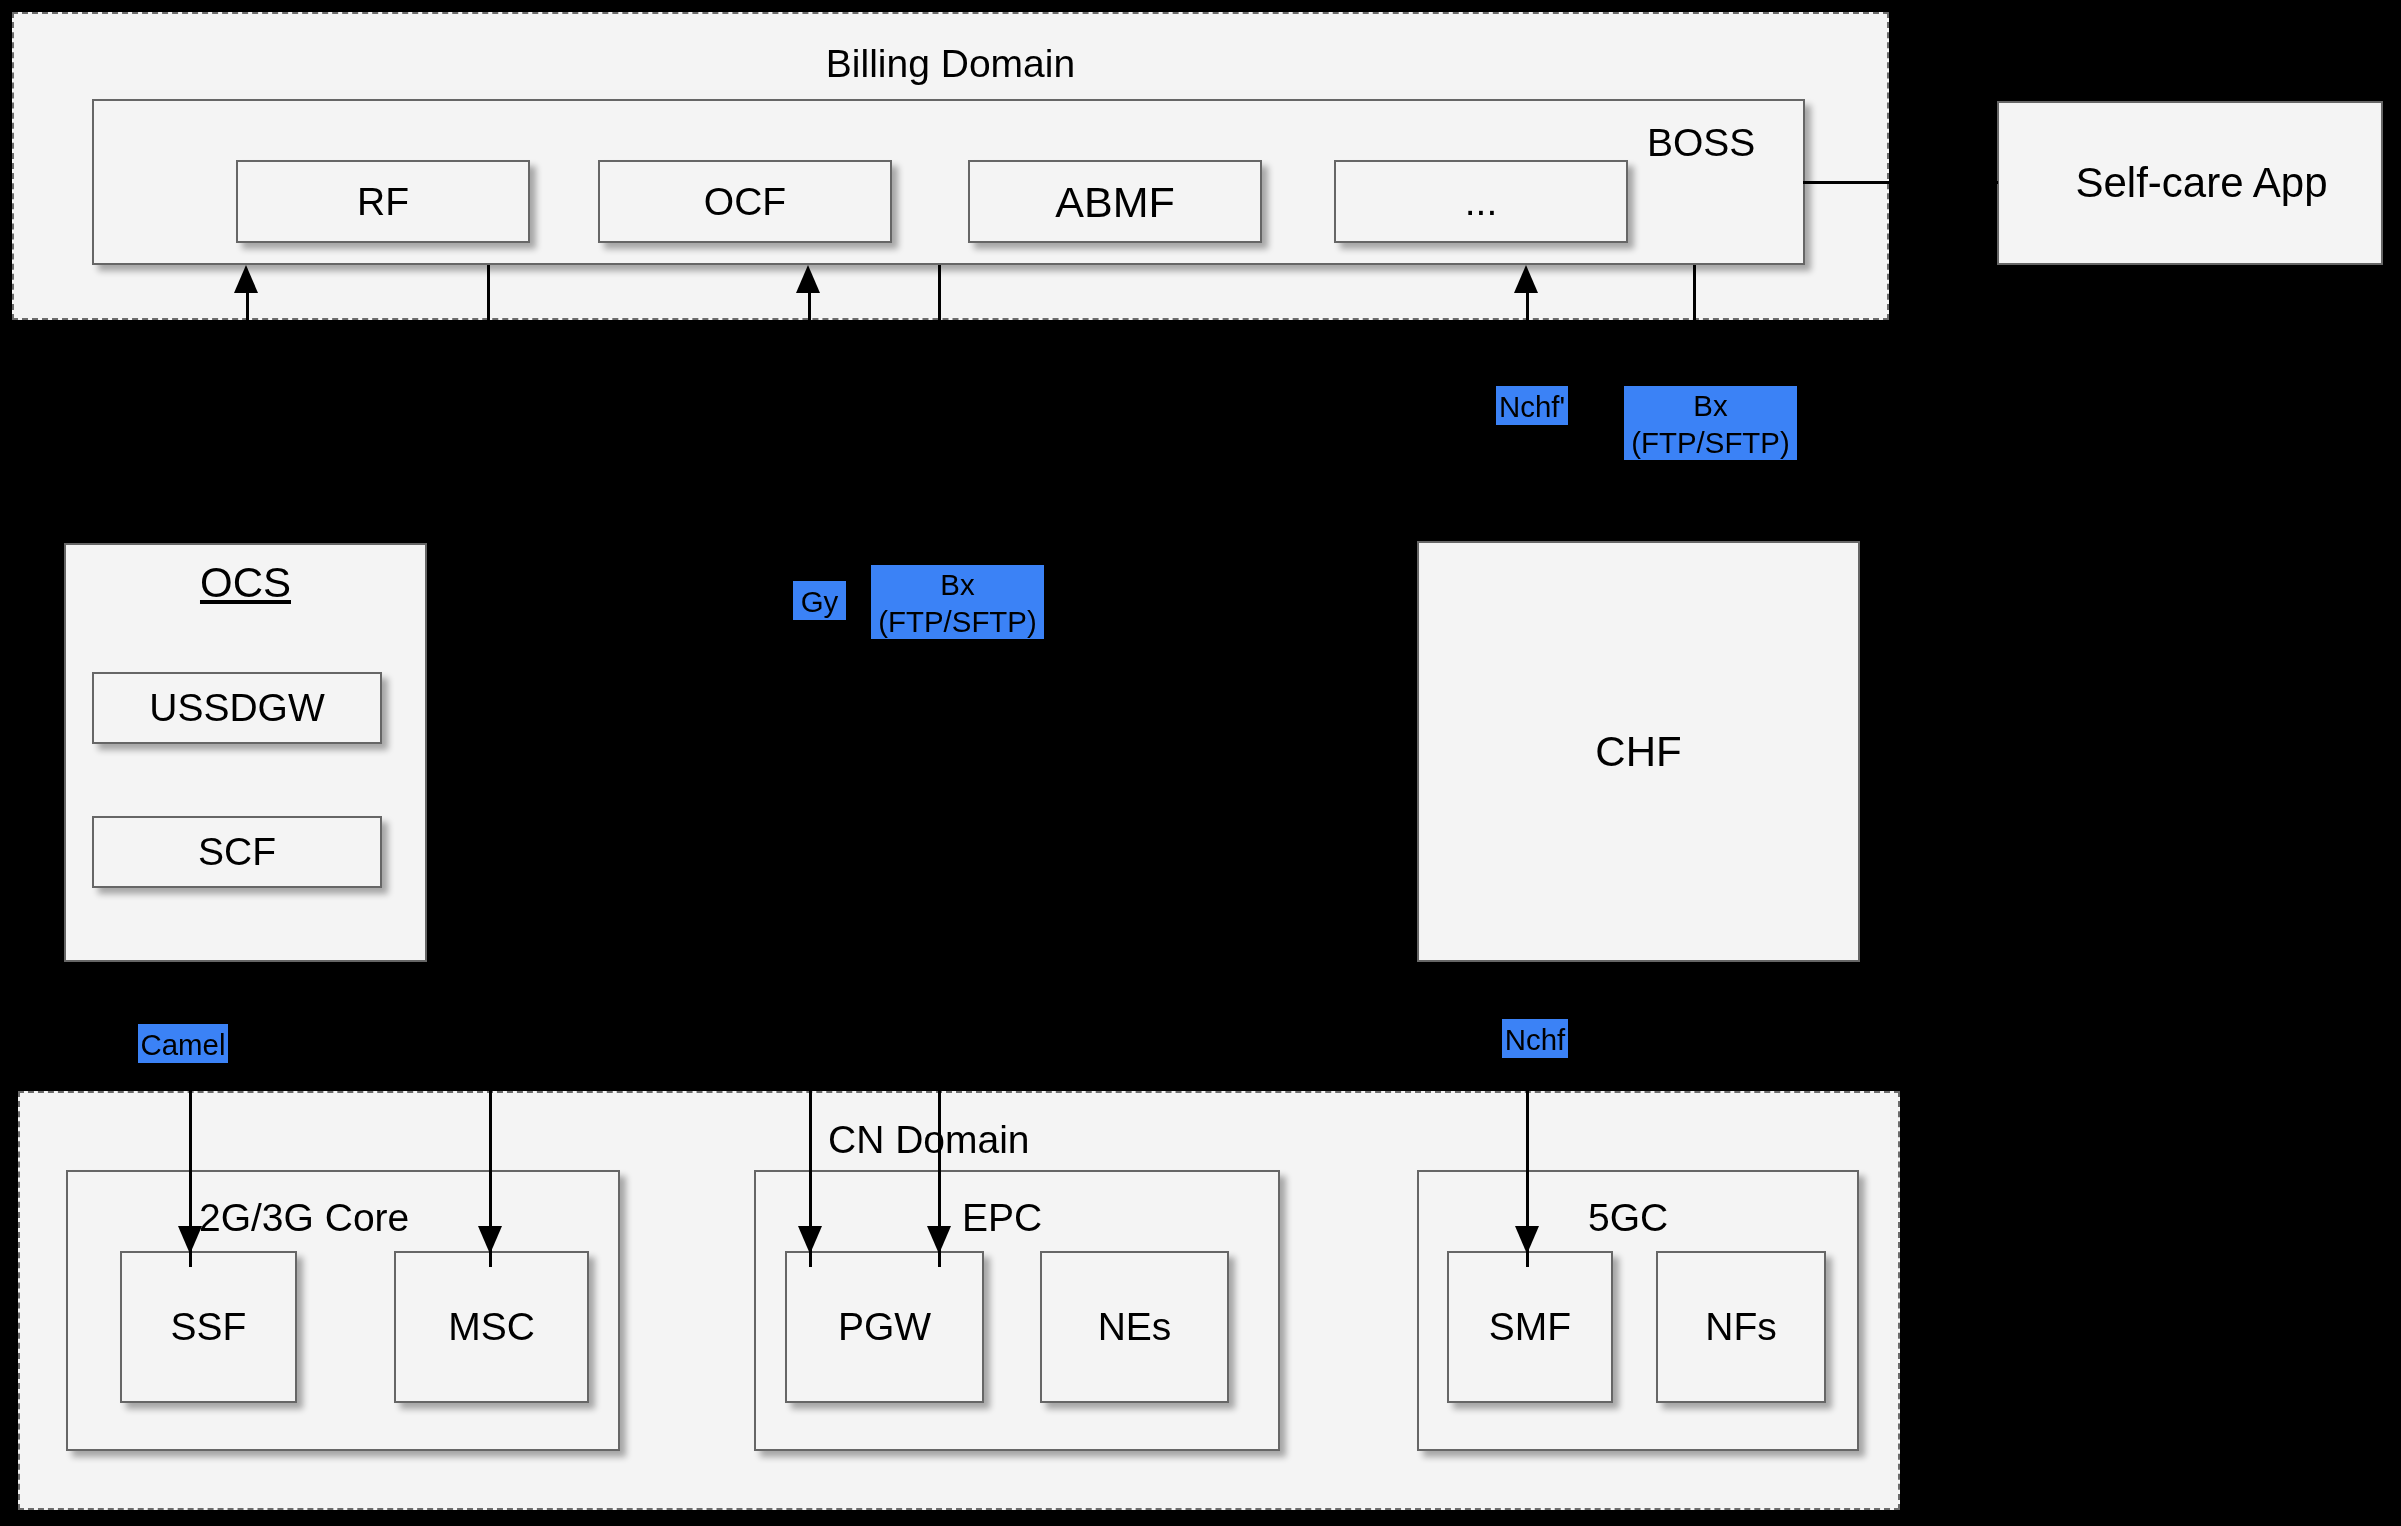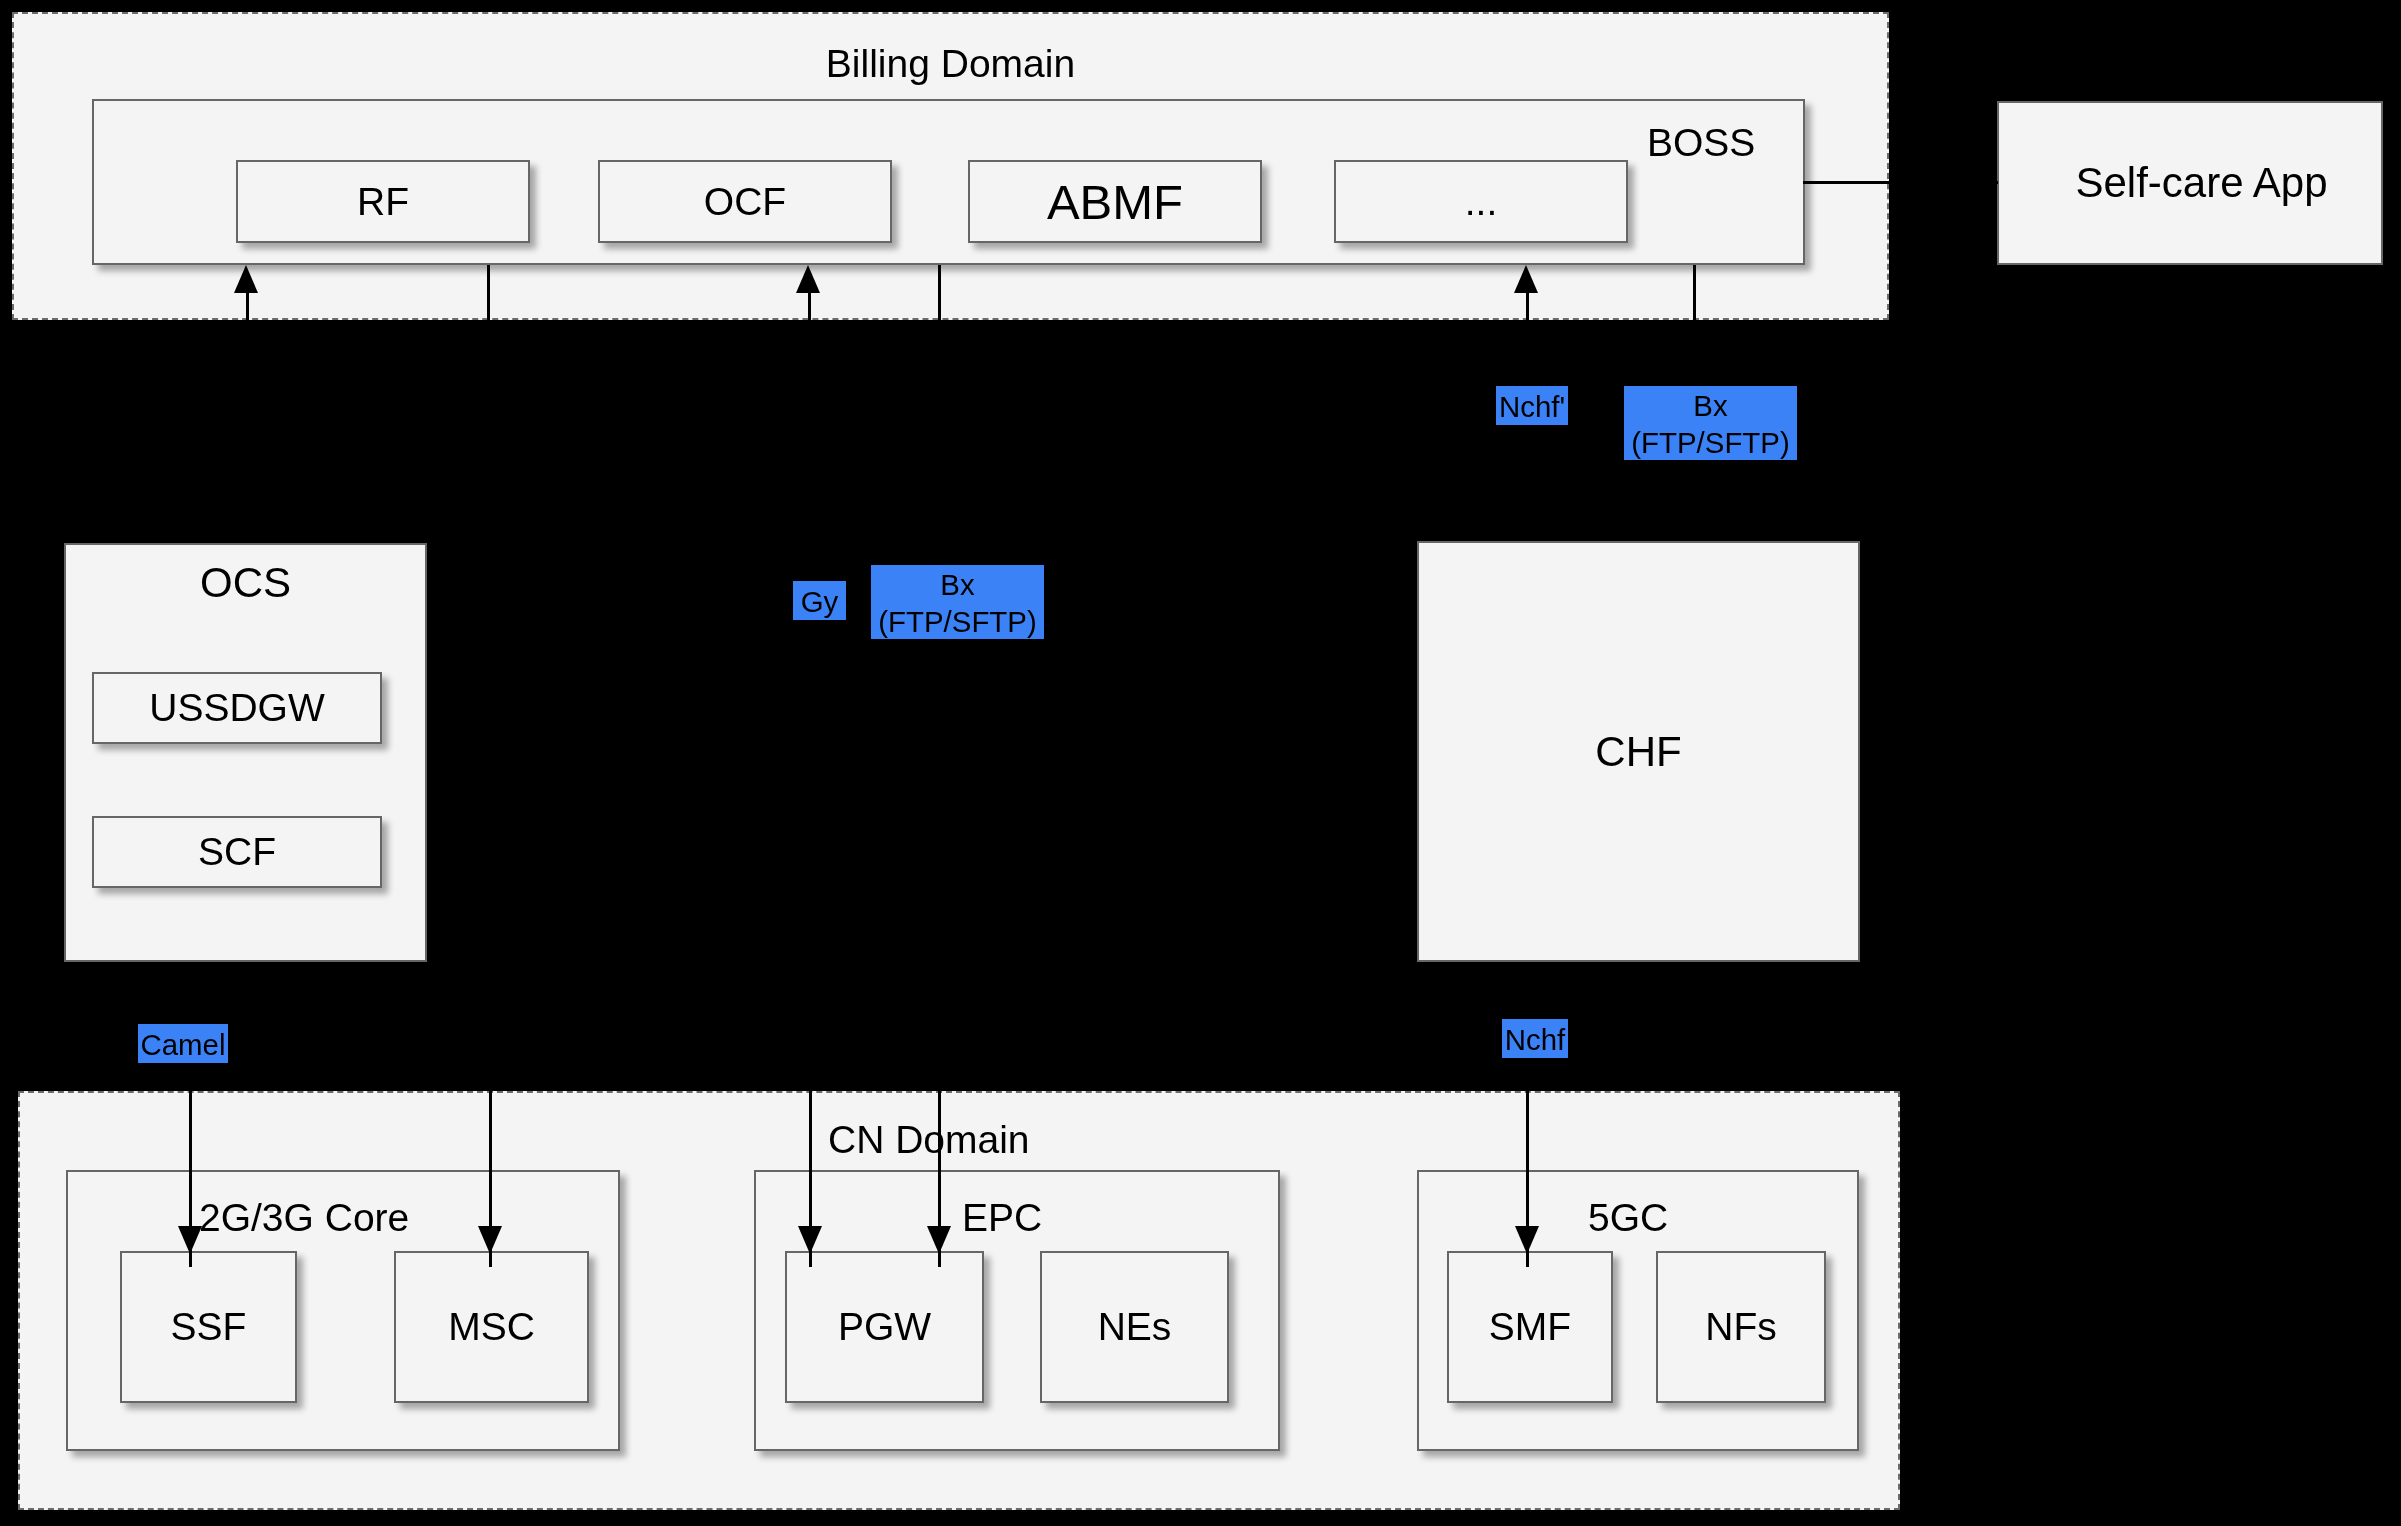--- a/index.html
+++ b/index.html
@@ -84,21 +84,21 @@
   </div>
   <div style="position:absolute;left:1647px;top:121px;font-size:39px;color:#000;">BOSS</div>
 
   <div class="solid-box" style="left:236px;top:160px;width:294px;height:83px;">
     <span class="leaf-label" style="font-size:39px;">RF</span>
   </div>
   <div class="solid-box" style="left:598px;top:160px;width:294px;height:83px;">
     <span class="leaf-label" style="font-size:39px;">OCF</span>
   </div>
   <div class="solid-box" style="left:968px;top:160px;width:294px;height:83px;">
-    <span class="leaf-label" style="font-size:49px;">ABMF</span>
+    <span class="leaf-label" style="font-size:43px;">ABMF</span>
   </div>
   <div class="solid-box" style="left:1334px;top:160px;width:294px;height:83px;">
     <span class="leaf-label" style="font-size:39px;">...</span>
   </div>
 
   <div class="plain-box" style="left:1997px;top:101px;width:386px;height:164px;">
     <span class="leaf-label" style="font-size:42px;padding-left:23px;">Self-care App</span>
   </div>
 
   <div class="hline" style="left:1803px;top:181px;width:195px;"></div>
@@ -118,21 +118,21 @@
 
   <div class="vline" style="left:1693px;top:265px;height:63px;"></div>
 
   <div class="edge-label" style="left:1496px;top:386px;width:72px;height:39px;font-size:29.4px;line-height:39px;">Nchf'</div>
 
   <div class="edge-label" style="left:1624px;top:386px;width:173px;height:74px;font-size:29.4px;line-height:37px;">Bx
 (FTP/SFTP)</div>
 
   <div class="plain-box" style="left:64px;top:543px;width:363px;height:419px;">
   </div>
-  <div style="position:absolute;left:64px;top:559px;width:363px;text-align:center;font-size:42px;color:#000;">OCS</div>
+  <div style="position:absolute;left:64px;top:559px;width:363px;text-align:center;font-size:42px;color:#000;text-decoration:underline;">OCS</div>
 
   <div class="solid-box" style="left:92px;top:672px;width:290px;height:72px;">
     <span class="leaf-label" style="font-size:39px;">USSDGW</span>
   </div>
   <div class="solid-box" style="left:92px;top:816px;width:290px;height:72px;">
     <span class="leaf-label" style="font-size:39px;">SCF</span>
   </div>
 
   <div class="edge-label" style="left:793px;top:581px;width:53px;height:39px;font-size:29.4px;line-height:39px;">Gy</div>
 

